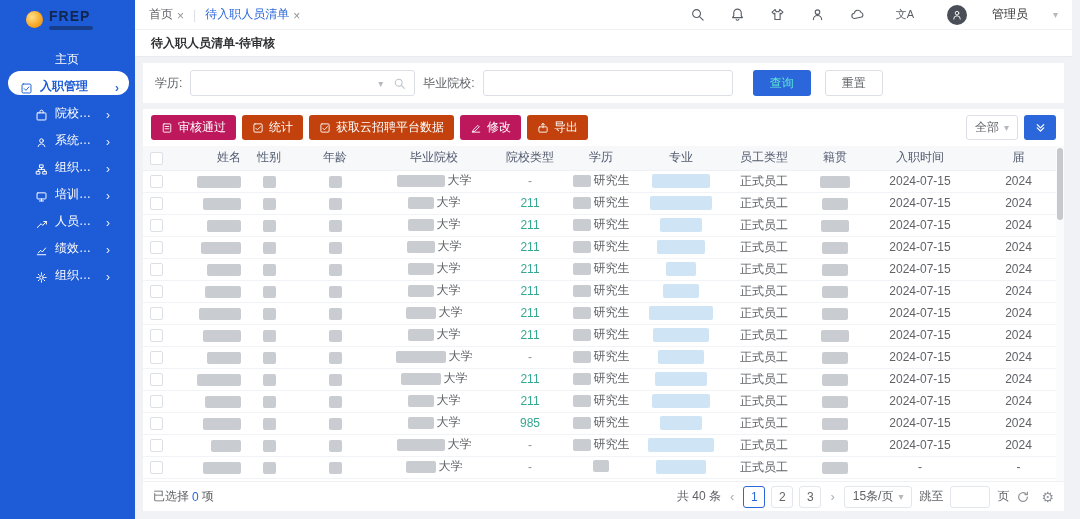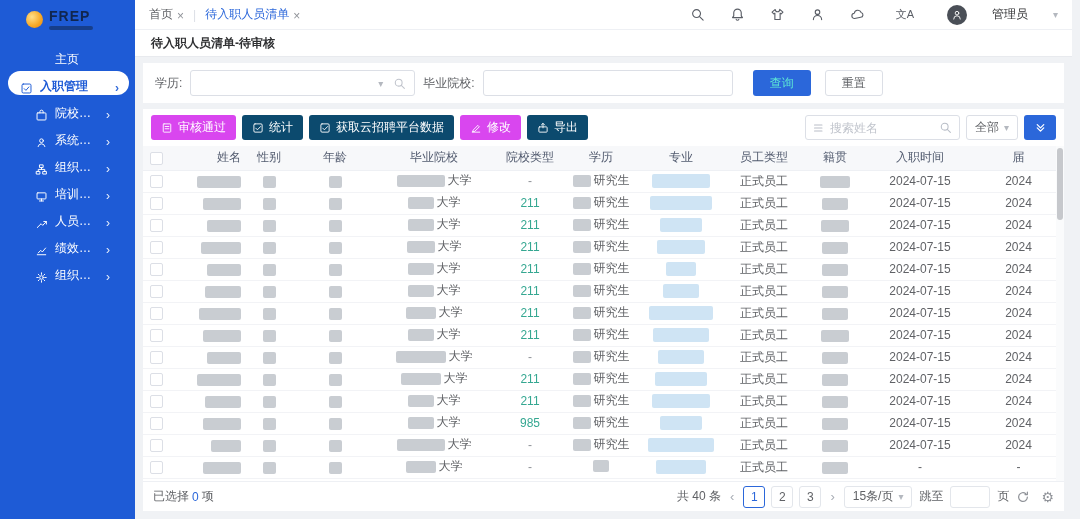--- a/index.html
+++ b/index.html
@@ -41,22 +41,22 @@
 .filter-card{background:#fff;margin:6px 8px 0;padding:7px 12px;display:flex;align-items:center;gap:8px;flex:none}
 .flabel{color:#606266}
 .sel{width:225px;height:26px;border:1px solid #dcdfe6;border-radius:3px;display:flex;align-items:center;justify-content:flex-end;padding:0 8px;gap:10px;color:#c0c4cc;background:#fff;cursor:pointer}
 .inp{width:250px;height:26px;border:1px solid #dcdfe6;border-radius:3px;padding:0 8px;font-size:12px;outline:none;font-family:inherit}
 .btn{height:26px;padding:0 16px;border-radius:3px;border:1px solid transparent;font-size:12px;cursor:pointer;font-family:inherit}
 .btn.primary{background:#2b67da;color:#5eead4;margin-left:12px}
 .btn.plain{background:#fff;border-color:#dcdfe6;color:#606266;margin-left:6px}
 
 .content-card{background:#fff;margin:6px 8px 8px;flex:1;display:flex;flex-direction:column;min-height:0;position:relative}
 .toolbar{display:flex;align-items:center;padding:6px 8px;gap:6px;flex:none}
-.tbtn{height:25px;padding:0 10px;border-radius:3px;display:inline-flex;align-items:center;gap:5px;color:#fff;background:#0c4a6e;border:none;font-size:12px;cursor:pointer;font-family:inherit;white-space:nowrap}
-.tbtn.disabled{background:#d946ef;cursor:not-allowed}
+.tbtn{height:25px;padding:0 10px;border-radius:3px;display:inline-flex;align-items:center;gap:5px;color:#fff;background:#c2410c;border:none;font-size:12px;cursor:pointer;font-family:inherit;white-space:nowrap}
+.tbtn.disabled{background:#be185d;cursor:not-allowed}
 .tb-right{margin-left:auto;display:flex;align-items:center;gap:6px}
 .searchbox{width:155px;height:25px;border:1px solid #dcdfe6;border-radius:3px;display:flex;align-items:center;padding:0 7px;gap:5px;color:#b9bec7}
 .searchbox input{border:none;outline:none;flex:1;min-width:0;font-size:12px;font-family:inherit}
 .searchbox input::placeholder{color:#c0c4cc}
 .scope{height:25px;border:1px solid #dcdfe6;border-radius:3px;display:flex;align-items:center;padding:0 8px;gap:5px;color:#606266;cursor:pointer;background:#fff}
 .expand{width:32px;height:25px;background:#2b67da;border-radius:3px;display:flex;align-items:center;justify-content:center;color:#fff;cursor:pointer}
 
 .table-wrap{flex:1;overflow:hidden;position:relative;min-height:0}
 table{width:100%;border-collapse:collapse;table-layout:fixed;font-size:12px;color:#606266}
 thead th{height:24px;background:#f7f8fa;font-weight:normal;color:#515a6e;border-bottom:1px solid #eef0f4;white-space:nowrap;overflow:hidden}
@@ -259,30 +259,20 @@
             </button>
             <button class="tbtn">
               <svg class="" width="12" height="12" viewBox="0 0 16 16" fill="none" stroke="currentColor" stroke-width="1.2" stroke-linecap="round" stroke-linejoin="round">
                 <rect x="2.5" y="6.5" width="11" height="7" rx="1"></rect>
                 <path d="M8 1.8v6M5.8 4L8 1.8 10.2 4"></path>
               </svg>
               <span>导出</span>
             </button>
           </div>
         <div class="tb-right">
-          <div class="searchbox">
-            <svg width="12" height="12" viewBox="0 0 16 16" fill="none" stroke="#b9bec7" stroke-width="1.4" stroke-linecap="round">
-                <path d="M2 4h10M2 8h10M2 12h10"></path>
-              </svg>
-            <input placeholder="搜索姓名" style="">
-            <svg width="13" height="13" viewBox="0 0 16 16" fill="none" stroke="#b9bec7" stroke-width="1.3" stroke-linecap="round">
-                <circle cx="7" cy="7" r="4.2"></circle>
-                <path d="M10.2 10.2L14 14"></path>
-              </svg>
-          </div>
           <div class="scope">
             <span>全部</span>
             <span class="caret">▾</span>
           </div>
           <div class="expand">
             <svg width="13" height="13" viewBox="0 0 16 16" fill="none" stroke="#fff" stroke-width="1.6" stroke-linecap="round" stroke-linejoin="round">
                 <path d="M4 4.5l4 4 4-4M4 8.5l4 4 4-4"></path>
               </svg>
           </div>
         </div>

